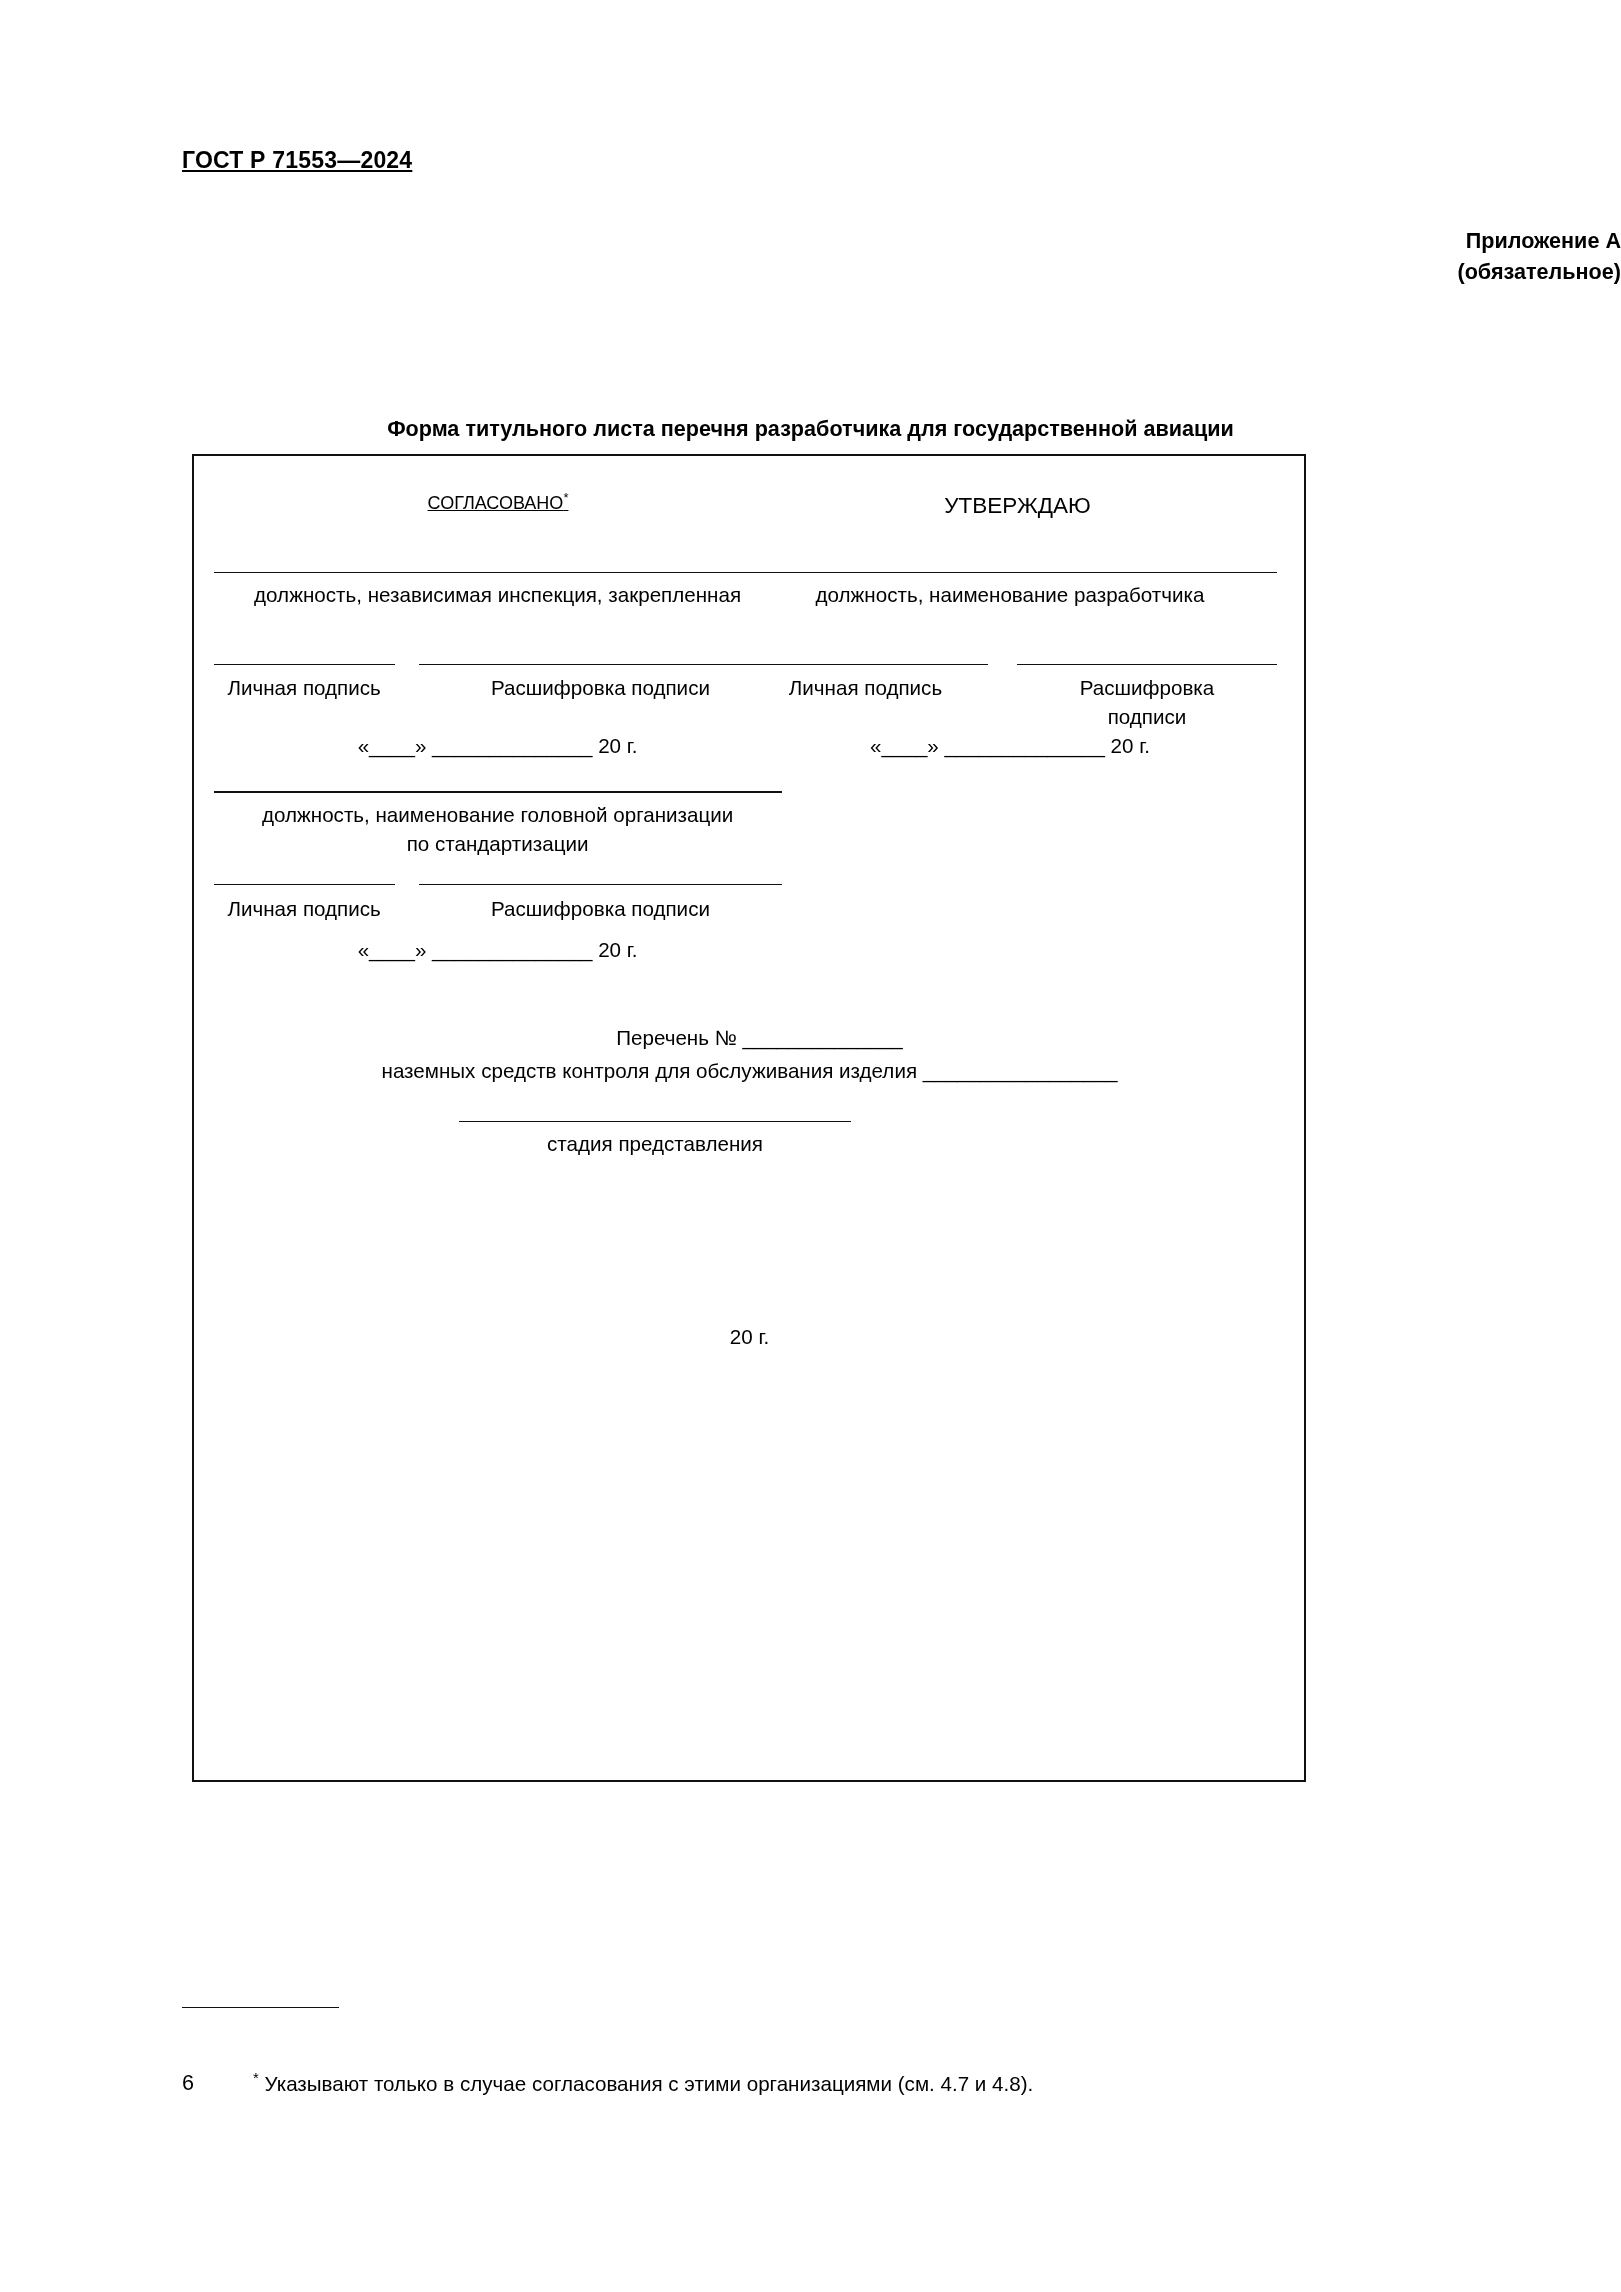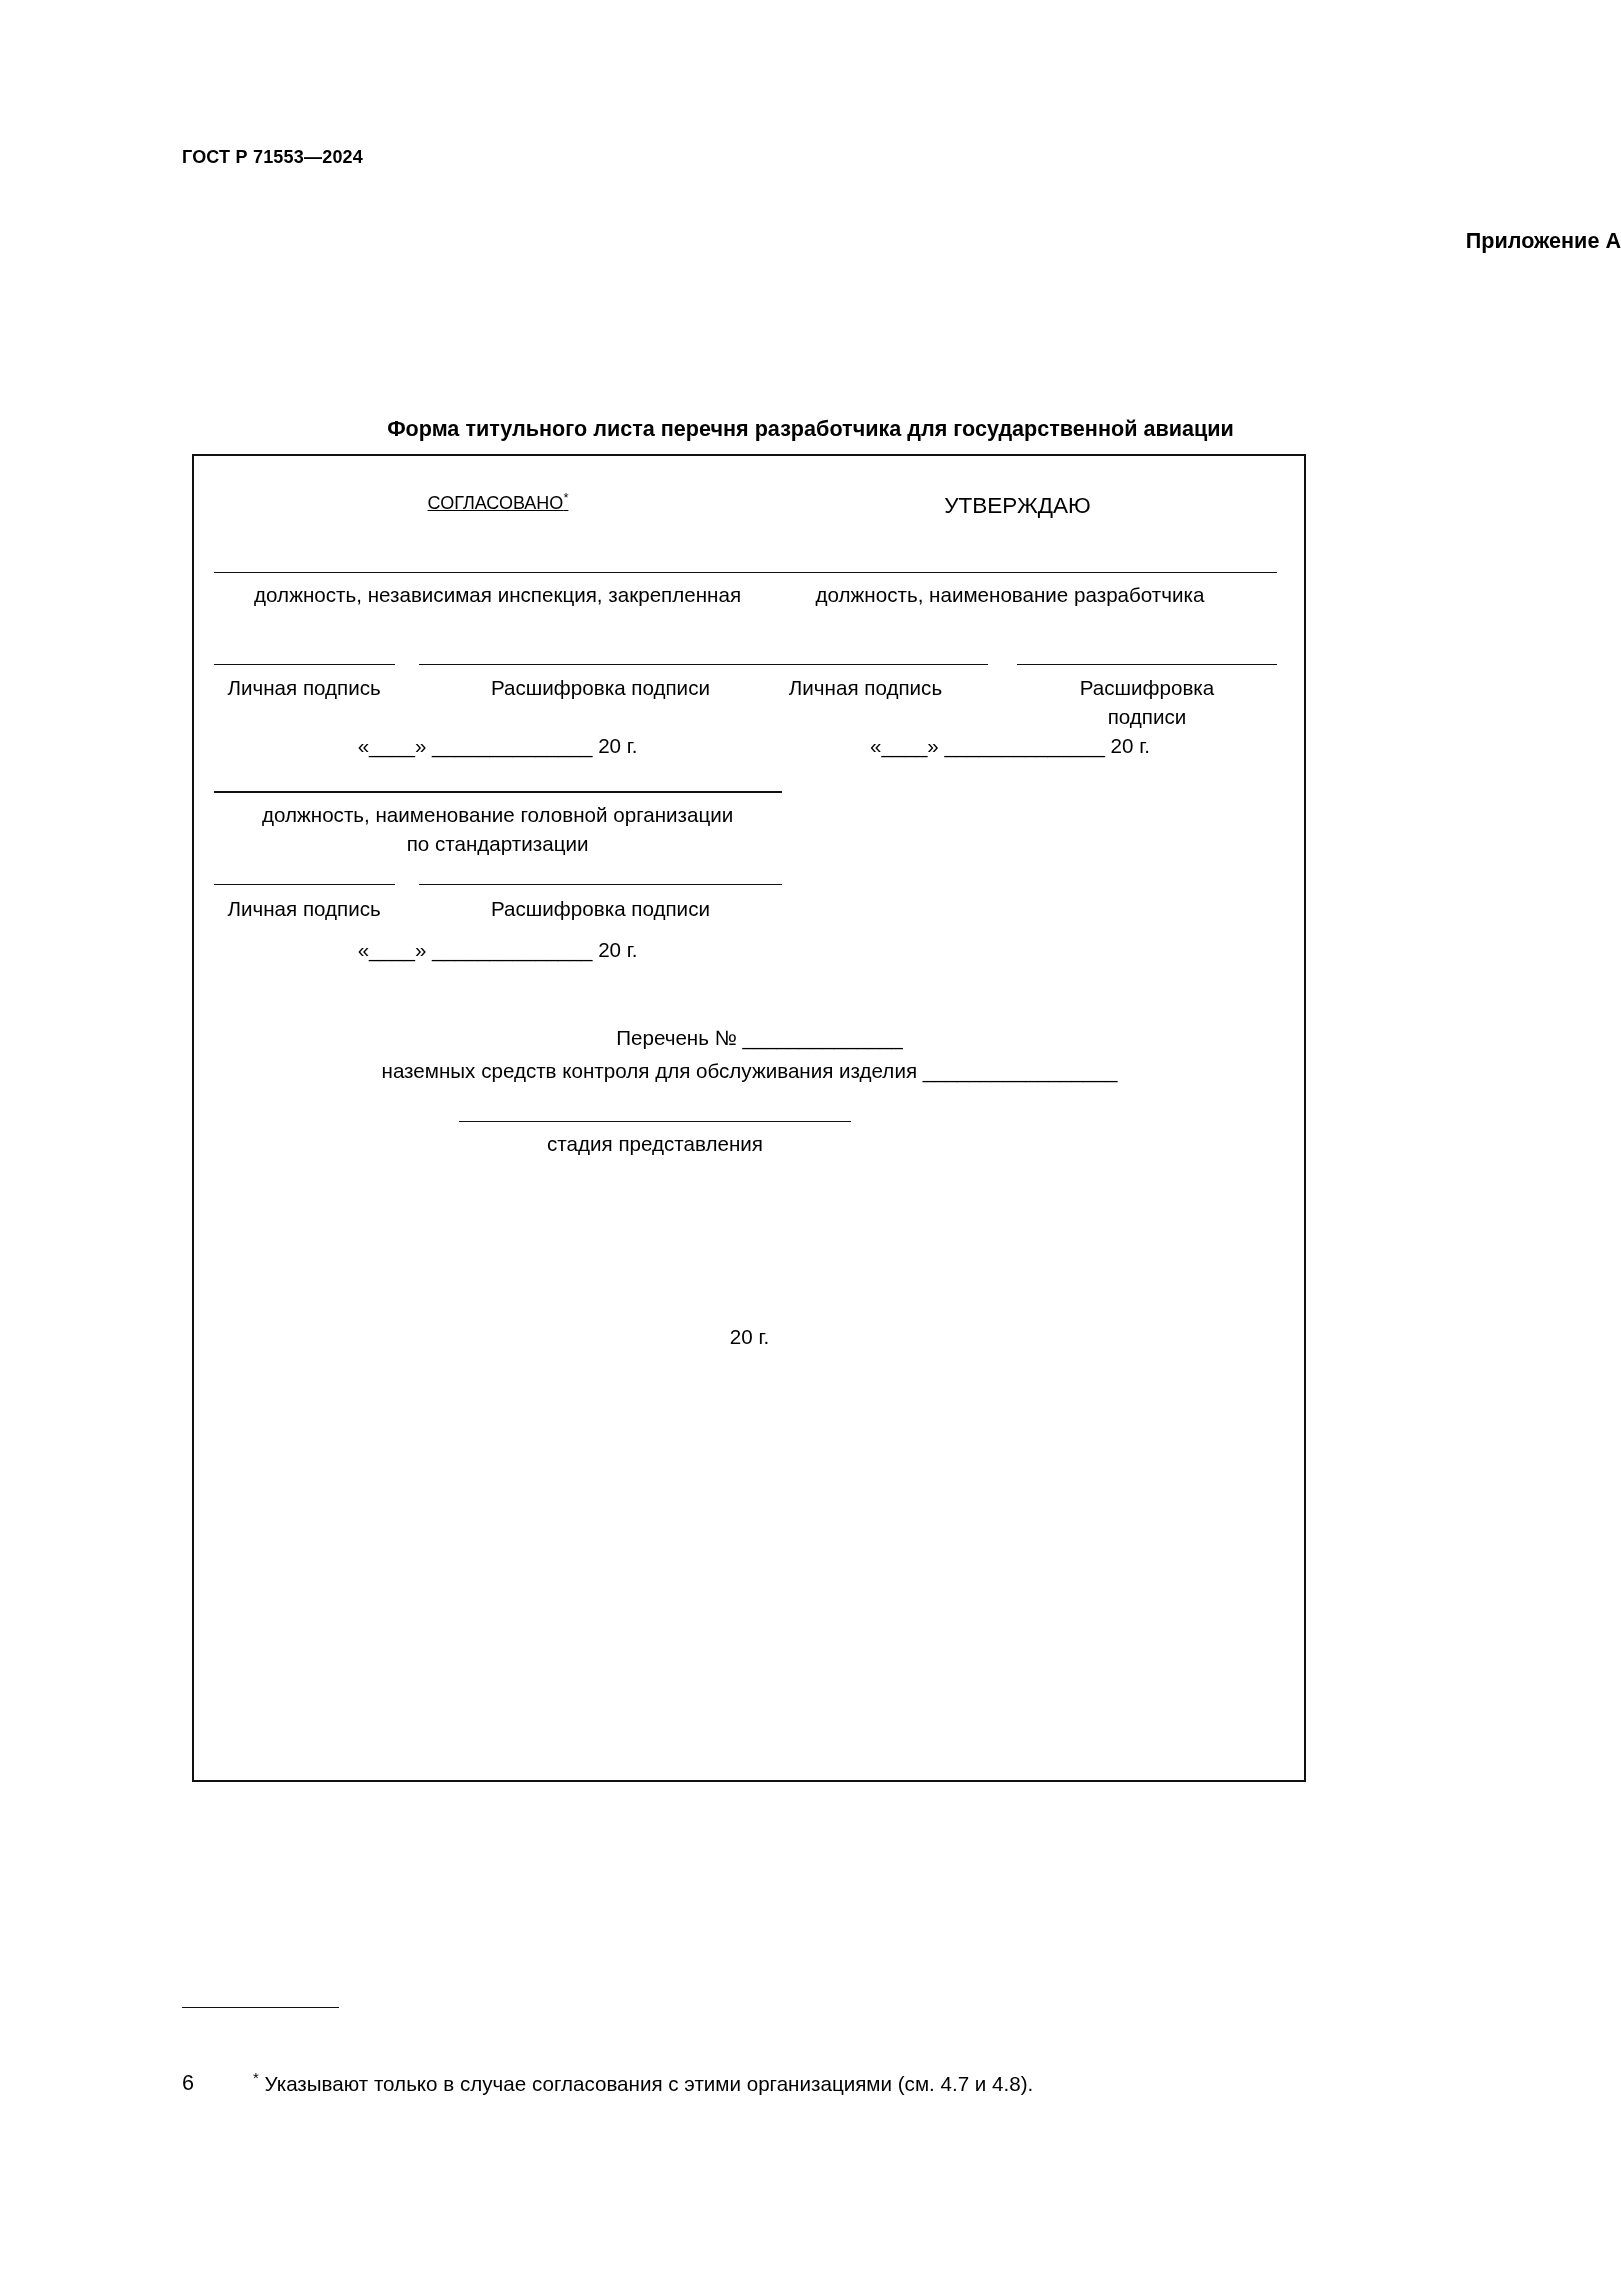--- a/index.html
+++ b/index.html
@@ -17,23 +17,24 @@
   }
   .page {
     position: absolute;
     inset: 0;
   }
   
   .doc-header {
     position: absolute;
     left: 182px;
     top: 147px;
-    font-size: 18px;
+    font-size: 23px;
     font-weight: bold;
     letter-spacing: 0.2px;
+    text-decoration: underline;
   }
   
   .annex-caption {
     position: absolute;
     left: 0;
     right: 0;
     top: 225px;
     text-align: right;
     font-size: 21.6px;
     font-weight: bold;
@@ -109,20 +110,21 @@
 </style>
 </head>
 <body>
 
 <div class="page">
 
   <div class="doc-header">ГОСТ Р 71553—2024</div>
 
   <div class="annex-caption">
     <div>Приложение А</div>
+    <div>(обязательное)</div>
   </div>
 
   <div class="form-title">Форма титульного листа перечня разработчика для государственной авиации</div>
 
   <div class="frame">
     <div class="frame-inner">
 
       <div class="ctr" style="left:98px; top:35px; width:412px; font-size:18px;text-decoration:underline;">
         <span>СОГЛАСОВАНО</span><sup class="ast">*</sup>
       </div>

